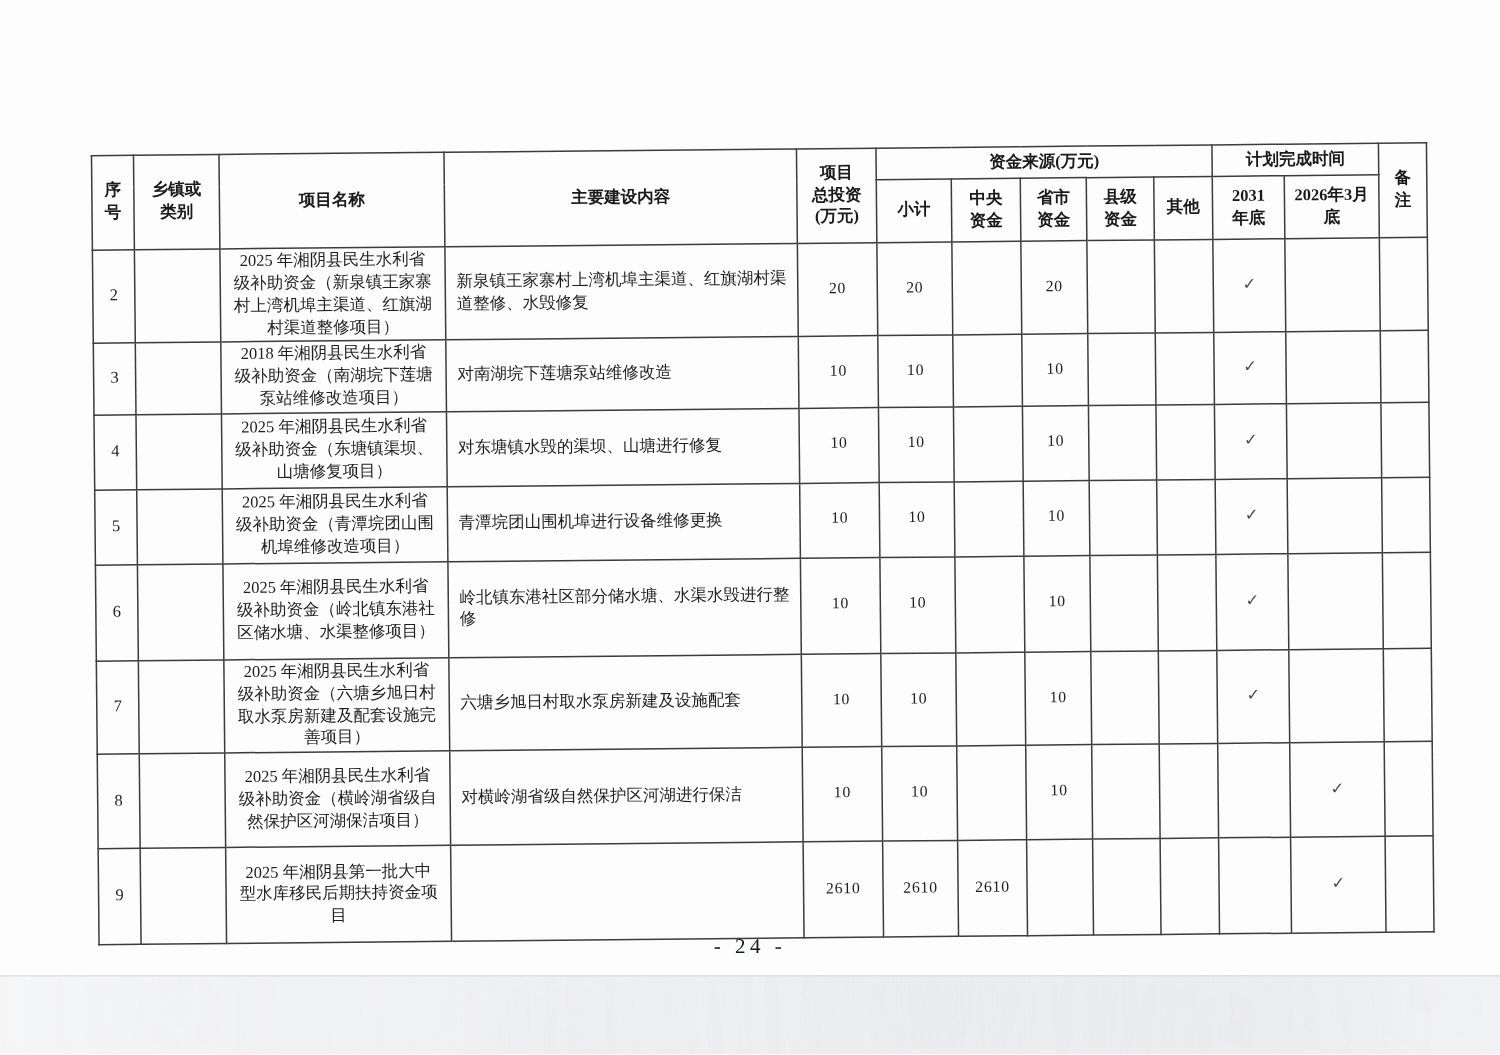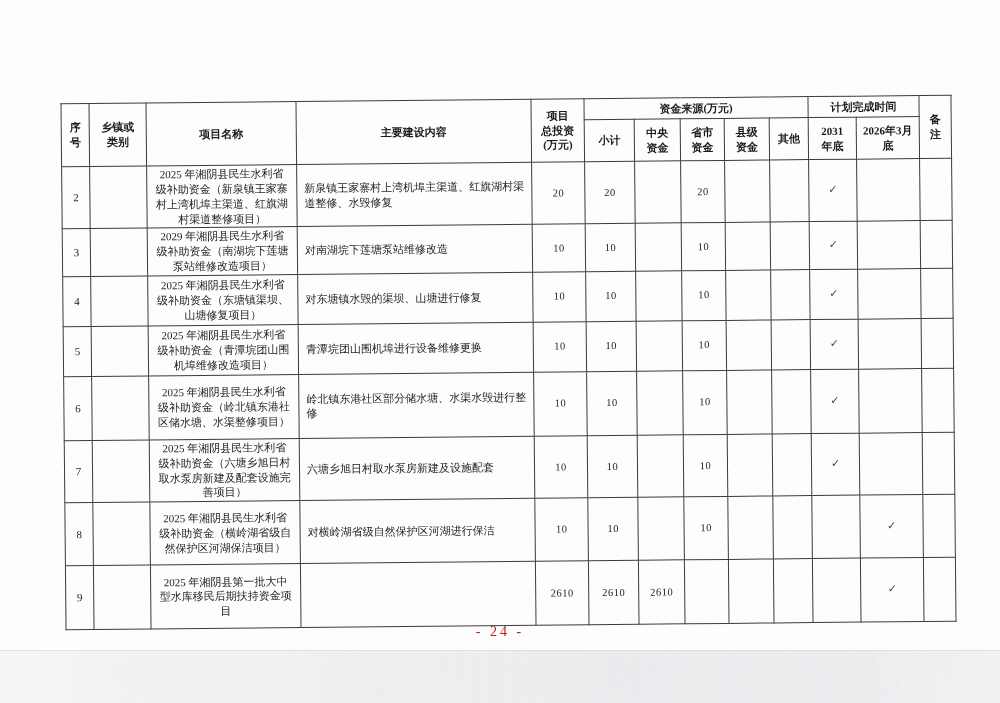--- a/index.html
+++ b/index.html
@@ -74,21 +74,21 @@
     color: #4b4b4b;
   }
   .page-number {
     position: absolute;
     left: 0;
     top: 624px;
     width: 1000px;
     text-align: center;
     font-size: 14px;
     letter-spacing: 3px;
-    color: #b91c1c;
+    color: #0f172a;
   }
   .scan-noise {
     position: absolute;
     left: 0;
     right: 0;
     top: 650px;
     bottom: 0;
     border-top: 1px solid rgba(205, 210, 222, 0.55);
     background-image:
       radial-gradient(circle at 12% 45%, rgba(150,155,168,0.10), transparent 55%),
@@ -162,21 +162,21 @@
       <td data-col="provincial">20</td>
       <td data-col="county"></td>
       <td data-col="other"></td>
       <td data-col="end2025">✓</td>
       <td data-col="mar2026"></td>
       <td data-col="remarks"></td>
     </tr>
           <tr>
       <td data-col="no">3</td>
       <td data-col="township"></td>
-      <td data-col="name">2029 年湘阴县民生水利省级补助资金（南湖垸下莲塘泵站维修改造项目）</td>
+      <td data-col="name">2018 年湘阴县民生水利省级补助资金（南湖垸下莲塘泵站维修改造项目）</td>
       <td data-col="content">对南湖垸下莲塘泵站维修改造</td>
       <td data-col="total">10</td>
       <td data-col="subtotal">10</td>
       <td data-col="central"></td>
       <td data-col="provincial">10</td>
       <td data-col="county"></td>
       <td data-col="other"></td>
       <td data-col="end2025">✓</td>
       <td data-col="mar2026"></td>
       <td data-col="remarks"></td>

